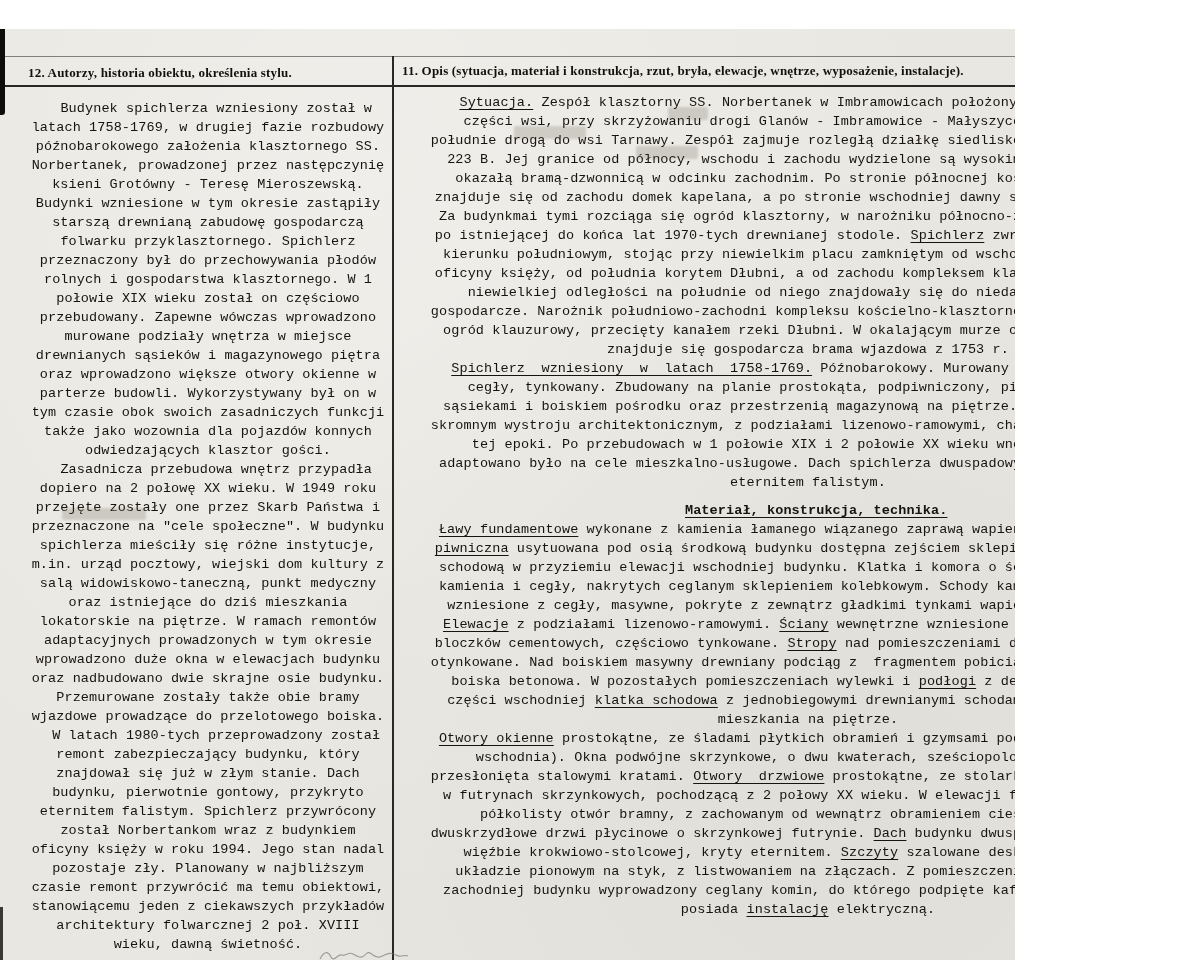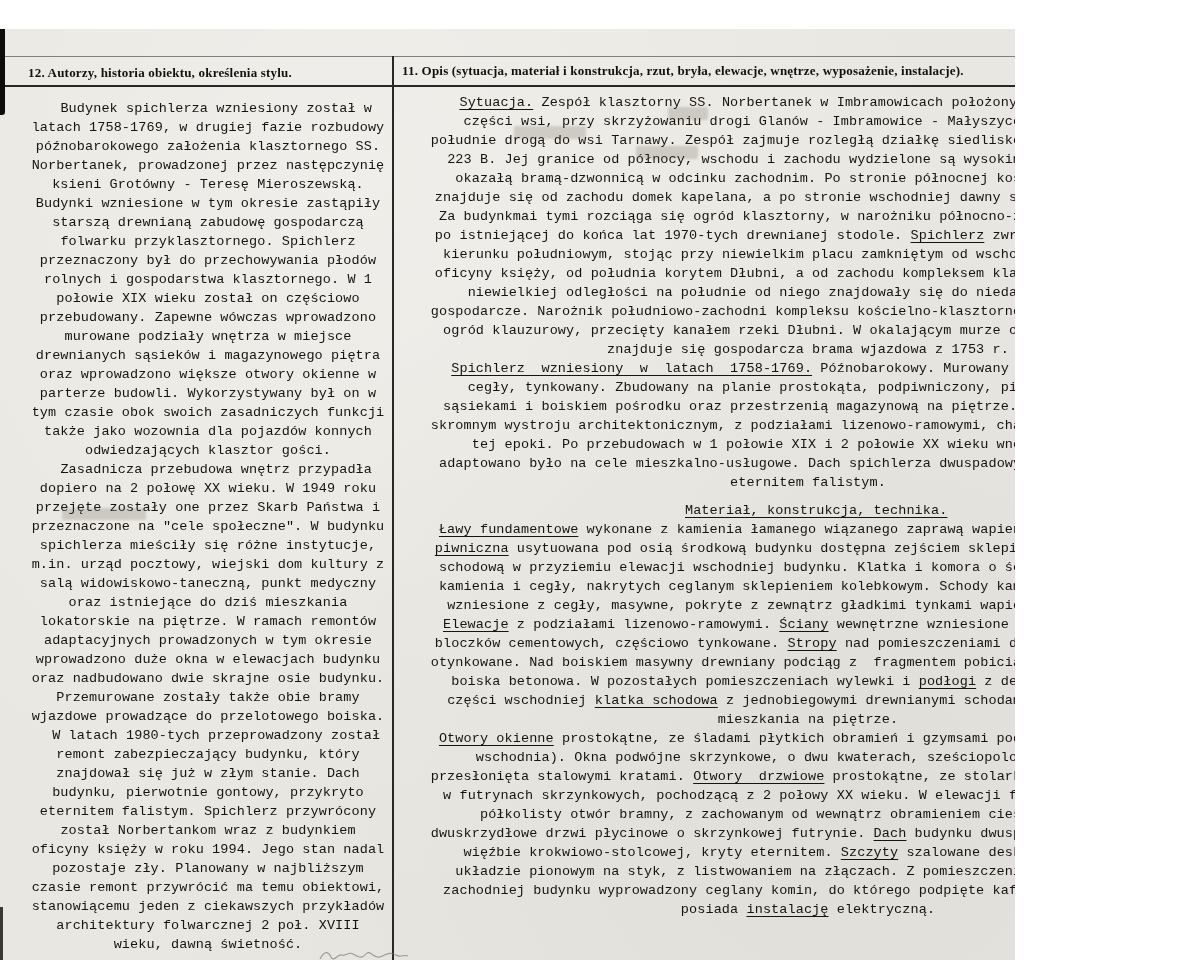--- a/index.html
+++ b/index.html
@@ -32,21 +32,21 @@
   .col13{left:428px;top:64px;width:760px;}
   .para{
     margin:0;
     white-space:pre-wrap;
     font-size:13.5px;
     line-height:19px;
     letter-spacing:.1px;
     text-align:center;
   }
   .para u{text-decoration-thickness:1px;text-underline-offset:3px;}
-  .gap{margin-top:9px;}
+  .gap{margin-top:9px;font-weight:bold;}
   
   .bottom-row{
     position:absolute;left:0;top:933px;width:1199px;height:27px;
     border-top:2px solid #1e1b17;
     background:#f6f4ee;
     display:flex;
   }
   .bottom-cell{
     box-sizing:border-box;
     padding:6px 4px 0 8px;

